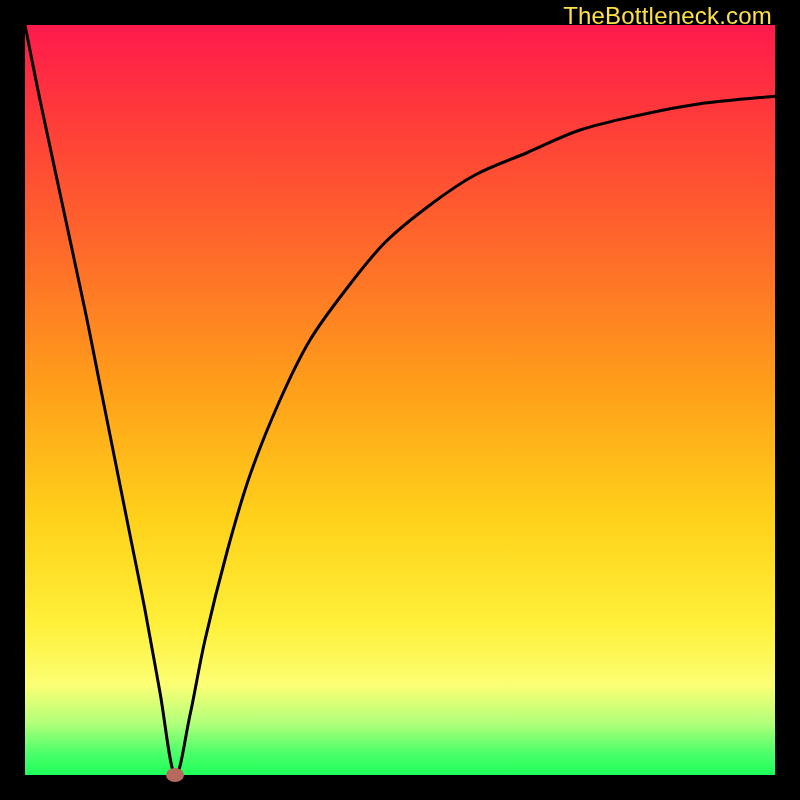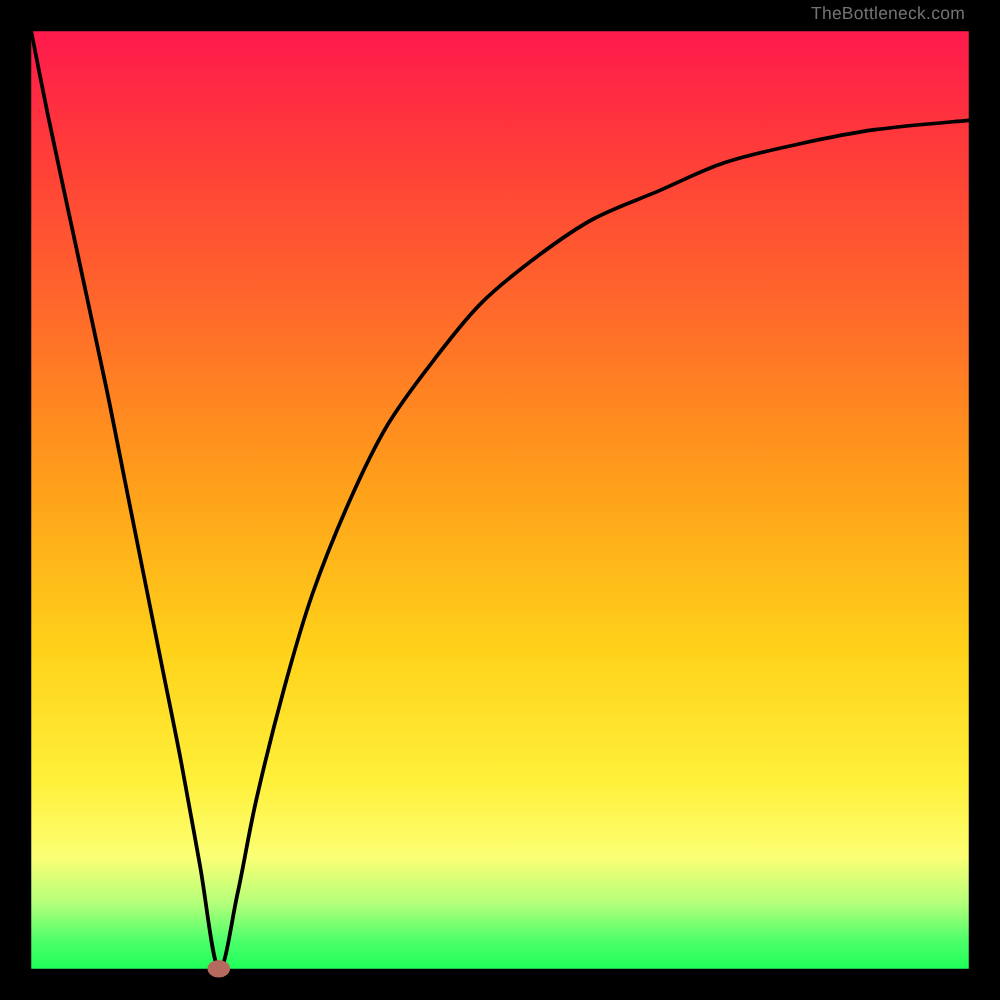--- a/index.html
+++ b/index.html
@@ -37,22 +37,22 @@
       #fcff74 88%,
       #b4ff7a 93%,
       #4dff6a 97%,
       #1eff5a 100%
     );
   }
   .watermark {
     position: absolute;
     top: 2px;
     right: 28px;
-    color: #737373;
-    font-size: 14px;
+    color: #fde047;
+    font-size: 24px;
     font-weight: 500;
     letter-spacing: 0.2px;
     user-select: none;
   }
   svg.curve {
     position: absolute;
     left: 0;
     top: 0;
     width: 750px;
     height: 750px;

